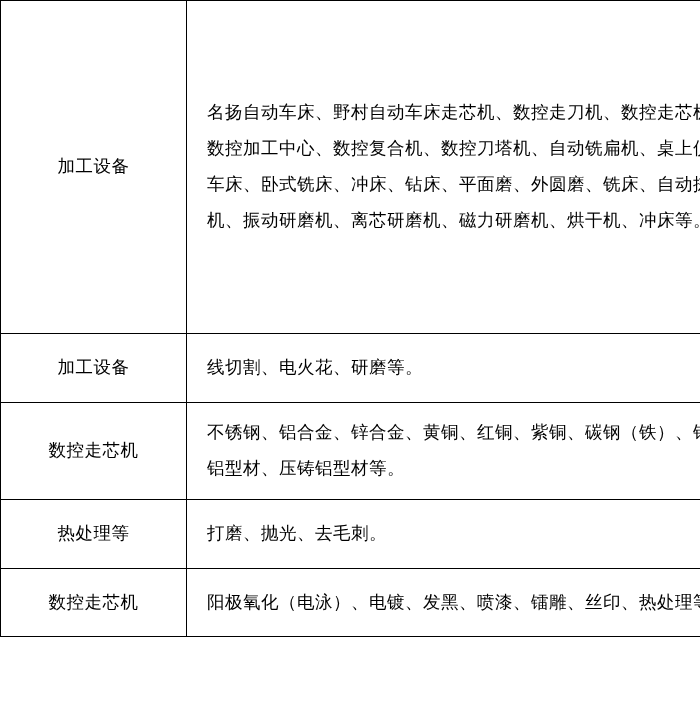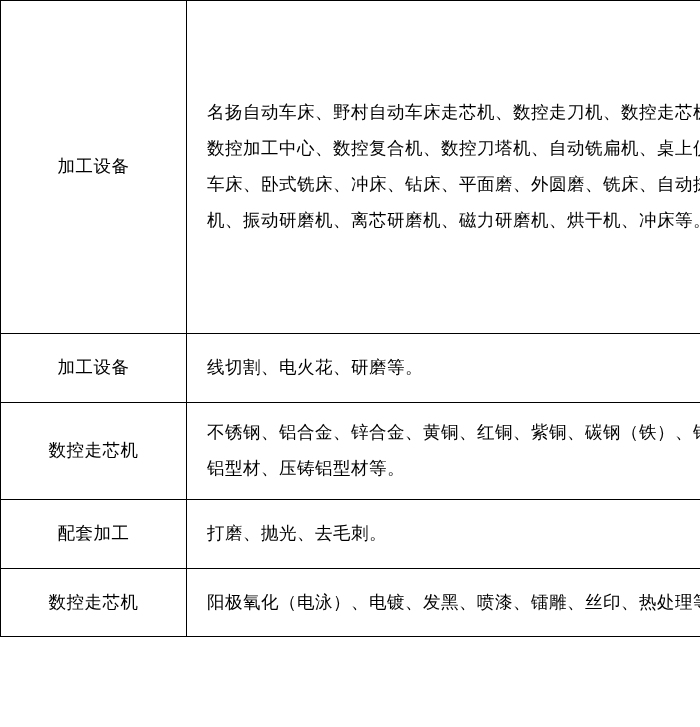--- a/index.html
+++ b/index.html
@@ -60,21 +60,21 @@
       </tr>
       <tr>
         <td class="label-cell">加工设备</td>
         <td class="value-cell">线切割、电火花、研磨等。</td>
       </tr>
       <tr>
         <td class="label-cell">数控走芯机</td>
         <td class="value-cell">不锈钢、铝合金、锌合金、黄铜、红铜、紫铜、碳钢（铁）、钢、铝型材、压铸铝型材等。</td>
       </tr>
       <tr>
-        <td class="label-cell">配套加工</td>
+        <td class="label-cell">热处理等</td>
         <td class="value-cell">打磨、抛光、去毛刺。</td>
       </tr>
       <tr>
         <td class="label-cell">数控走芯机</td>
         <td class="value-cell">阳极氧化（电泳）、电镀、发黑、喷漆、镭雕、丝印、热处理等。</td>
       </tr>
     </tbody>
   </table>
 </div>
 

